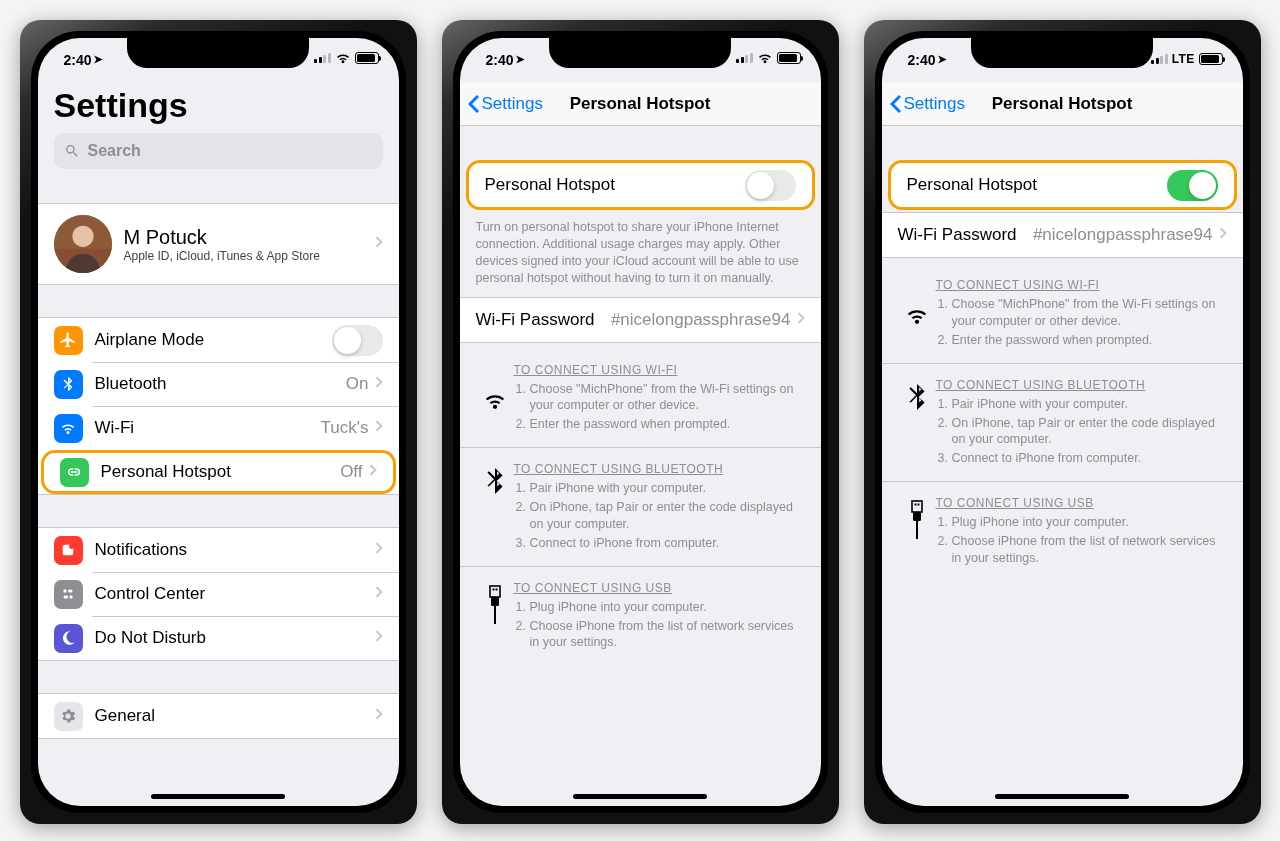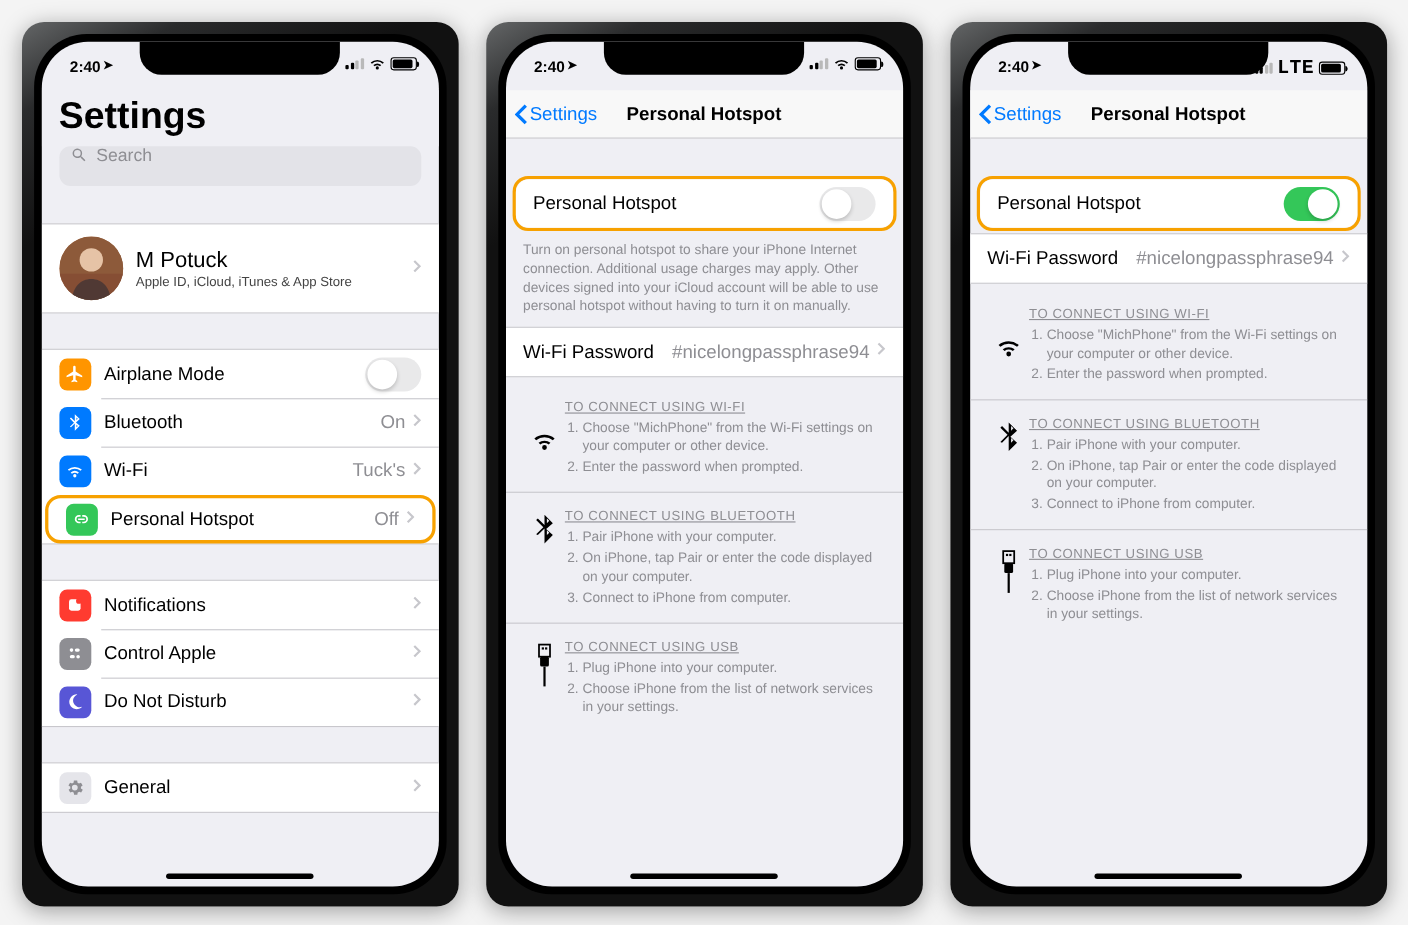--- a/index.html
+++ b/index.html
@@ -79,41 +79,43 @@
     font-weight: 600;
     font-size: 14px;
     padding: 0 20px;
   }
   .status-time { position:absolute; left:26px; top:14px; display:flex; align-items:center; gap:2px;}
   .status-right { position:absolute; right:20px; top:14px; display:flex; align-items:center; gap:4px;}
   .signal-bars { display:flex; align-items:flex-end; gap:1.5px; }
   .signal-bars span { width:3px; background:#000; border-radius:1px;}
   .signal-bars.s4 span:nth-child(1){height:4px;} .signal-bars.s4 span:nth-child(2){height:6px;} .signal-bars.s4 span:nth-child(3){height:8px;background:#b9b9b9;} .signal-bars.s4 span:nth-child(4){height:10px;background:#b9b9b9;}
   .wifi-svg { width:16px; height:12px;}
-  .lte-text { font-size:18px; font-weight:600; letter-spacing:0.3px;font-family:Liberation Mono, monospace;}
+  .lte-text { font-size:12px; font-weight:600; letter-spacing:0.3px;}
   .battery { width:24px; height:12px; border:1px solid #000; border-radius:3px; position:relative; display:flex; align-items:center; padding:1px;}
   .battery::after{ content:""; position:absolute; right:-3px; top:3px; width:2px; height:5px; background:#000; border-radius:0 2px 2px 0;}
   .battery > span { display:block; height:100%; width:90%; background:#000; border-radius:1.5px;}
   .loc-arrow { font-size:11px; transform:translateY(-1px);}
   
   .large-title {
     font-size: 34px;
     font-weight: 700;
     padding: 4px 16px 8px;
     background: var(--ios-grouped-bg);
   }
   .search-bar {
     margin: 0 16px 12px;
     height: 36px;
     background: #e3e3e8;
     border-radius: 10px;
     display:flex;
+    align-items:center;
     padding: 0 10px;
     gap:8px;
     color: var(--ios-secondary);
+    font-weight: bold;
   }
   .search-bar svg { width:16px; height:16px; fill:var(--ios-secondary);}
   .search-placeholder { font-size:16px;}
   
   .nav-bar {
     height: 44px;
     display:flex;
     align-items:center;
     justify-content:center;
     position:relative;
@@ -369,21 +371,21 @@
     </div>
     <div class="cell icon-cell">
       <div class="cell-icon" style="background:#8e8e93">
         <svg viewBox="0 0 24 24">
                   <circle cx="8" cy="8" r="2.2" fill="#fff"></circle>
                   <rect x="12" y="6" width="6" height="4" rx="2" fill="#fff"></rect>
                   <rect x="6" y="14" width="6" height="4" rx="2" fill="#fff"></rect>
                   <circle cx="16" cy="16" r="2.2" fill="#fff"></circle>
                 </svg>
       </div>
-      <div class="cell-label">Control Apple</div>
+      <div class="cell-label">Control Center</div>
       <span class="chevron"><svg viewBox="0 0 10 16">
                   <polyline points="2,2 8,8 2,14"></polyline>
                 </svg></span>
     </div>
     <div class="cell icon-cell">
       <div class="cell-icon" style="background:#5856d6">
         <svg viewBox="0 0 24 24">
                   <path d="M15 3a9 9 0 1 0 6 15 8 8 0 0 1-6-15Z"></path>
                 </svg>
       </div>

